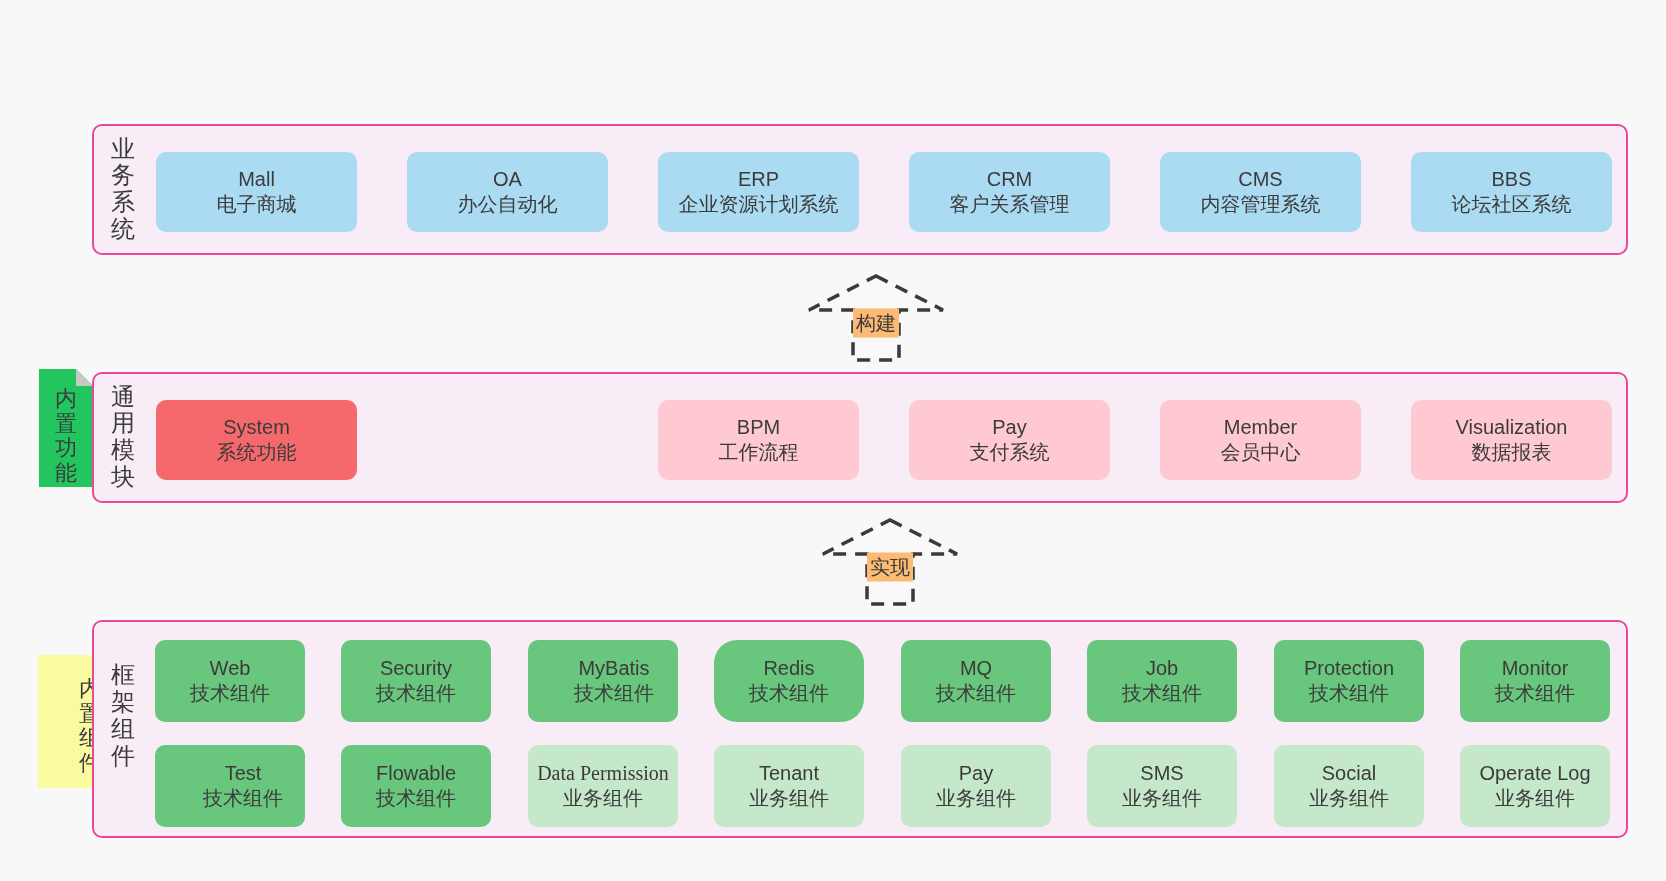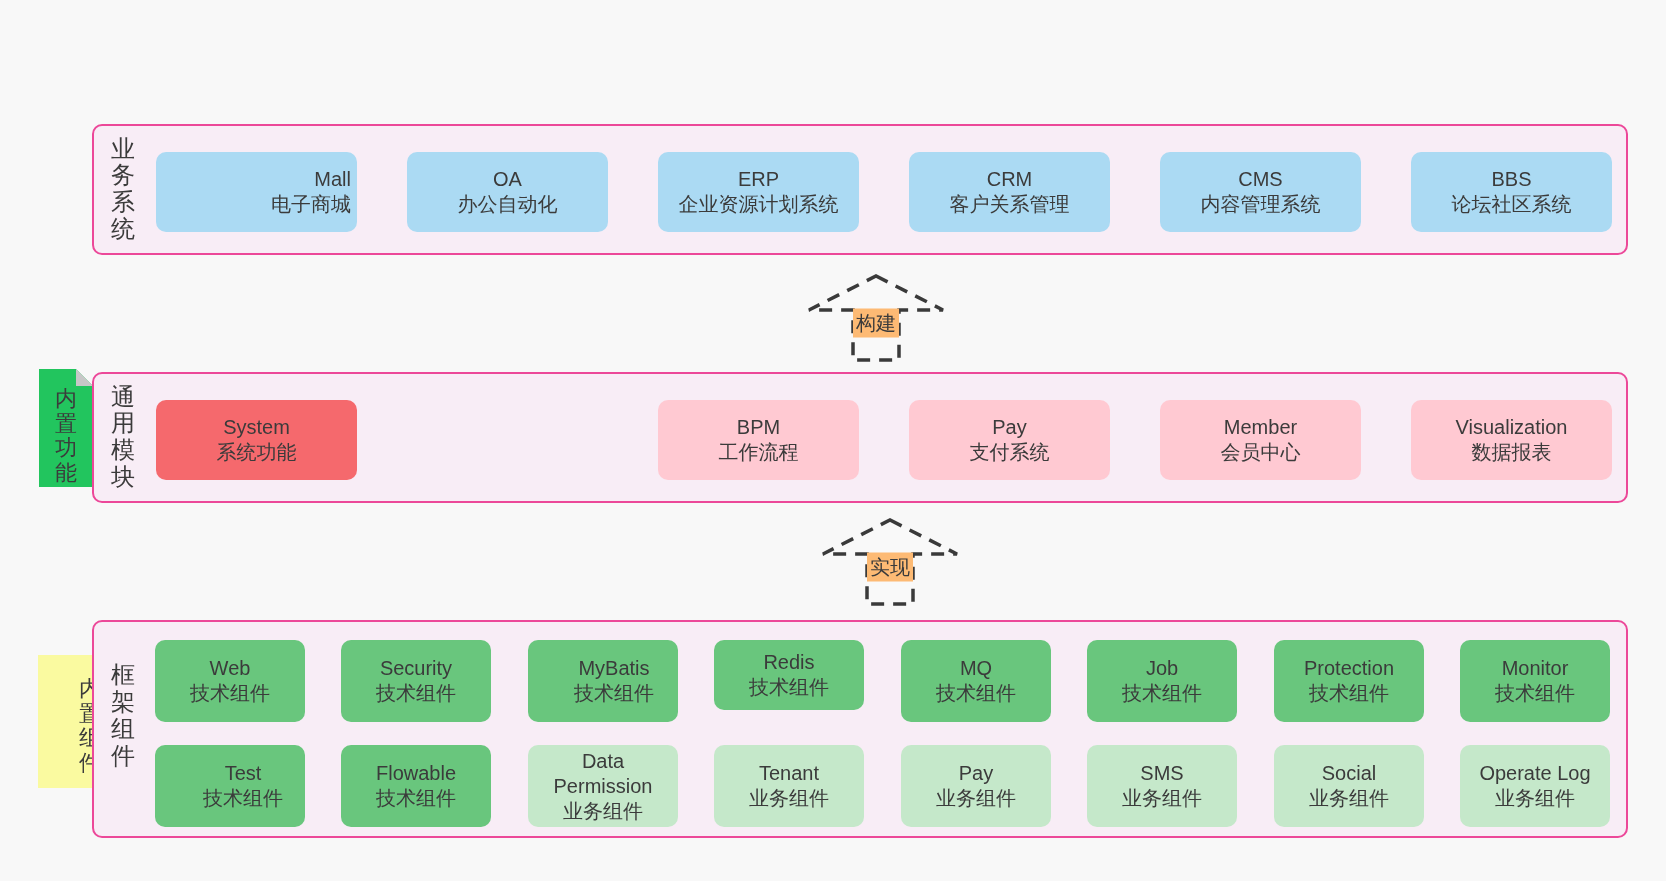--- a/index.html
+++ b/index.html
@@ -54,21 +54,21 @@
 
   <div class="tab" style="left: 39px; top: 369px; width: 54px; height: 118px; background-color: #22c55e;">
     <div class="tab-label" style="top:18px">内置功能</div>
   </div>
   <div class="tab" style="left: 38px; top: 655px; width: 57px; height: 133px; background-color: rgb(250, 250, 160); padding-left: 47px;">
     <div class="tab-label" style="top:22px">内置组件</div>
   </div>
 
   <div class="band" style="top: 124px; height: 131px; background-color: rgb(248, 237, 246);">
     <div class="vlabel vcenter">业务系统</div>
-    <div class="box" style="left: 62px; top: 26px; width: 201px; height: 80px; background-color: rgb(171, 218, 243); align-items: flex-end;">
+    <div class="box" style="left: 62px; top: 26px; width: 201px; height: 80px; background-color: rgb(171, 218, 243);">
       <div class="box-title">Mall</div>
       <div class="box-sub">电子商城</div>
     </div>
     <div class="box" style="left: 313px; top: 26px; width: 201px; height: 80px; background-color: rgb(171, 218, 243);">
       <div class="box-title">OA</div>
       <div class="box-sub">办公自动化</div>
     </div>
     <div class="box" style="left: 564px; top: 26px; width: 201px; height: 80px; background-color: rgb(171, 218, 243);">
       <div class="box-title">ERP</div>
       <div class="box-sub">企业资源计划系统</div>
@@ -133,21 +133,21 @@
       <div class="box-sub">技术组件</div>
     </div>
     <div class="box" style="left: 247px; top: 18px; width: 150px; height: 82px; background-color: rgb(105, 198, 125); justify-content: center;">
       <div class="box-title">Security</div>
       <div class="box-sub">技术组件</div>
     </div>
     <div class="box" style="left: 434px; top: 18px; width: 150px; height: 82px; background-color: rgb(105, 198, 125); padding-left: 28px;">
       <div class="box-title">MyBatis</div>
       <div class="box-sub">技术组件</div>
     </div>
-    <div class="box" style="left: 620px; top: 18px; width: 150px; height: 70px; background-color: rgb(105, 198, 125);">
+    <div class="box" style="left: 620px; top: 18px; width: 150px; height: 82px; background-color: rgb(105, 198, 125); border-radius: 23px;">
       <div class="box-title">Redis</div>
       <div class="box-sub">技术组件</div>
     </div>
     <div class="box" style="left: 807px; top: 18px; width: 150px; height: 82px; background-color: rgb(105, 198, 125);">
       <div class="box-title">MQ</div>
       <div class="box-sub">技术组件</div>
     </div>
     <div class="box" style="left: 993px; top: 18px; width: 150px; height: 82px; background-color: rgb(105, 198, 125);">
       <div class="box-title">Job</div>
       <div class="box-sub">技术组件</div>
@@ -162,21 +162,21 @@
     </div>
 
     <div class="box" style="left: 61px; top: 123px; width: 150px; height: 82px; background-color: rgb(105, 198, 125); padding-left: 32px;">
       <div class="box-title">Test</div>
       <div class="box-sub">技术组件</div>
     </div>
     <div class="box" style="left: 247px; top: 123px; width: 150px; height: 82px; background-color: rgb(105, 198, 125);">
       <div class="box-title">Flowable</div>
       <div class="box-sub">技术组件</div>
     </div>
-    <div class="box" style="left: 434px; top: 123px; width: 150px; height: 82px; background-color: rgb(197, 232, 202);">
+    <div class="box" style="left: 434px; top: 123px; width: 150px; height: 82px; background-color: rgb(197, 232, 202); font-family: Liberation Serif, serif;">
       <div class="box-title">Data Permission</div>
       <div class="box-sub">业务组件</div>
     </div>
     <div class="box" style="left: 620px; top: 123px; width: 150px; height: 82px; background-color: rgb(197, 232, 202);">
       <div class="box-title">Tenant</div>
       <div class="box-sub">业务组件</div>
     </div>
     <div class="box" style="left: 807px; top: 123px; width: 150px; height: 82px; background-color: rgb(197, 232, 202);">
       <div class="box-title">Pay</div>
       <div class="box-sub">业务组件</div>

